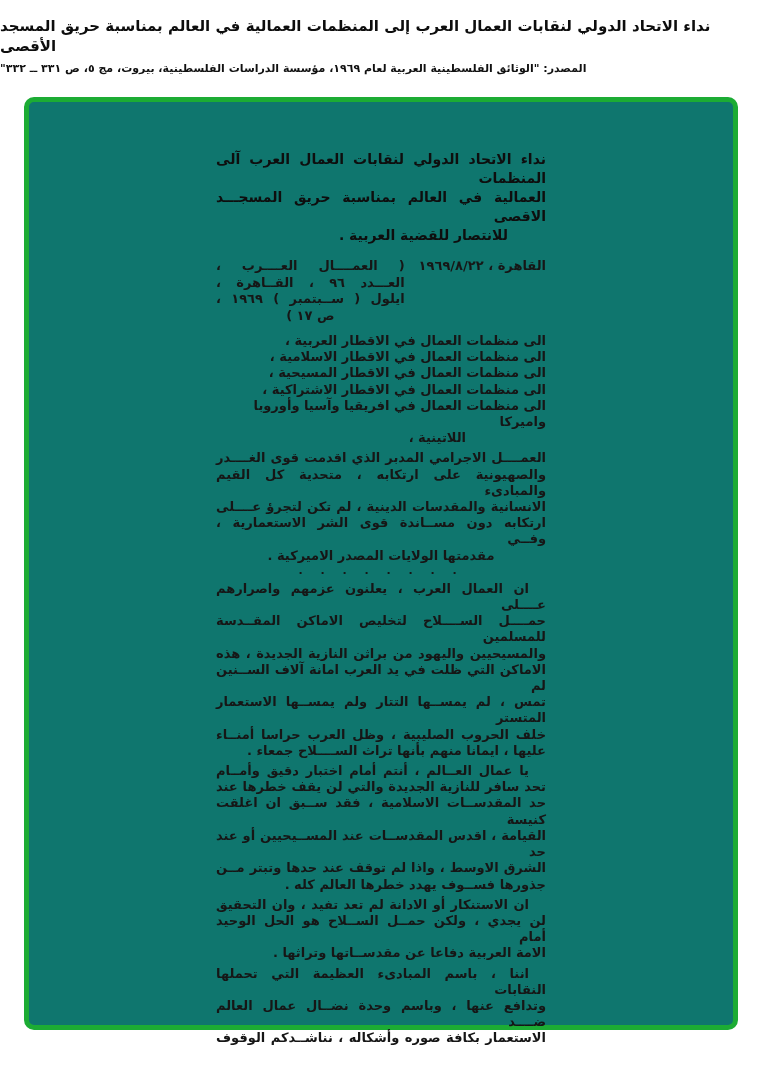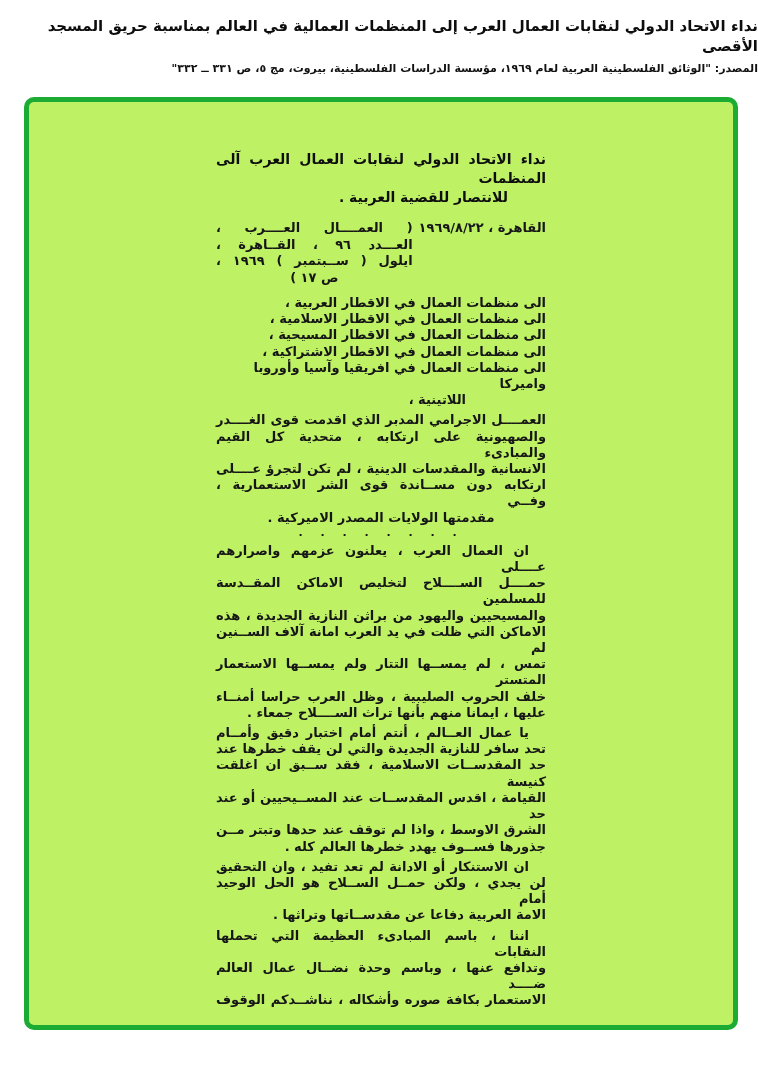--- a/index.html
+++ b/index.html
@@ -7,72 +7,73 @@
     width:758px;height:1069px;
     background:#ffffff;
     font-family:"DejaVu Sans", sans-serif;
     color:#1b1b1b;
     position:relative;
     overflow:hidden;
   }
   
   .page-header{
     position:absolute;top:16px;left:0;width:758px;
-    text-align:right;direction:rtl;
+    text-align:left;direction:rtl;
   }
   .h-title{
     font-size:15px;font-weight:bold;letter-spacing:0;
     line-height:20px;color:#0d0d0d;
   }
   .h-source{
     font-size:11px;font-weight:bold;margin-top:6px;color:#111;
   }
   
   .frame{
     position:absolute;left:24px;top:97px;
     box-sizing:border-box;width:714px;height:933px;
     border:5px solid #1cac34;border-radius:10px;
-    background:#bef264;
+    background:#0f766e;
   }
   
   .content{
     width:330px;margin:48px auto 0;
     direction:rtl;font-weight:bold;
     font-size:13px;line-height:16.2px;color:#161616;
   }
   .doc-title{font-size:14px;line-height:19px;color:#0e0e0e;}
   .doc-title .title-end{padding-right:38px;}
   .jline{text-align:justify;text-align-last:justify;}
   .rline{text-align:right;}
   .cline{text-align:center;}
   .ind{text-indent:17px;}
   .cont-indent{padding-right:80px;}
   .citation{margin-top:13px;display:flex;direction:rtl;line-height:16.5px;}
   .cit-right{white-space:nowrap;}
-  .cit-left{flex:1;margin-right:6px;}
+  .cit-left{flex:1;margin-right:14px;}
   .addressees{margin-top:9px;}
   .para{margin-top:4px;}
   .dots{
     text-align:center;letter-spacing:7px;line-height:12px;
     font-size:11px;margin-top:1px;
   }
 </style>
 </head>
 <body>
 
 <div class="page-header">
   <div class="h-title">نداء الاتحاد الدولي لنقابات العمال العرب إلى المنظمات العمالية في العالم بمناسبة حريق المسجد الأقصى</div>
   <div class="h-source">المصدر: "الوثائق الفلسطينية العربية لعام ١٩٦٩، مؤسسة الدراسات الفلسطينية، بيروت، مج ٥، ص ٣٣١ ــ ٣٣٢"</div>
 </div>
 
 <div class="frame">
   <div class="content">
 
     <div class="doc-title">
         <div class="jline">نداء الاتحاد الدولي لنقابات العمال العرب آلى المنظمات</div>
+        <div class="jline">العمالية في العالم بمناسبة حريق المسجـــد الاقصى</div>
         <div class="rline title-end">للانتصار للقضية العربية .</div>
       </div>
 
     <div class="citation">
       <div class="cit-right">القاهرة ، ١٩٦٩/٨/٢٢</div>
       <div class="cit-left">
           <div class="jline">( العمــــال العــــرب ،</div>
           <div class="jline">العـــدد ٩٦ ، القــاهرة ،</div>
           <div class="jline">ايلول ( ســبتمبر ) ١٩٦٩ ،</div>
           <div class="cline">ص ١٧ )</div>

